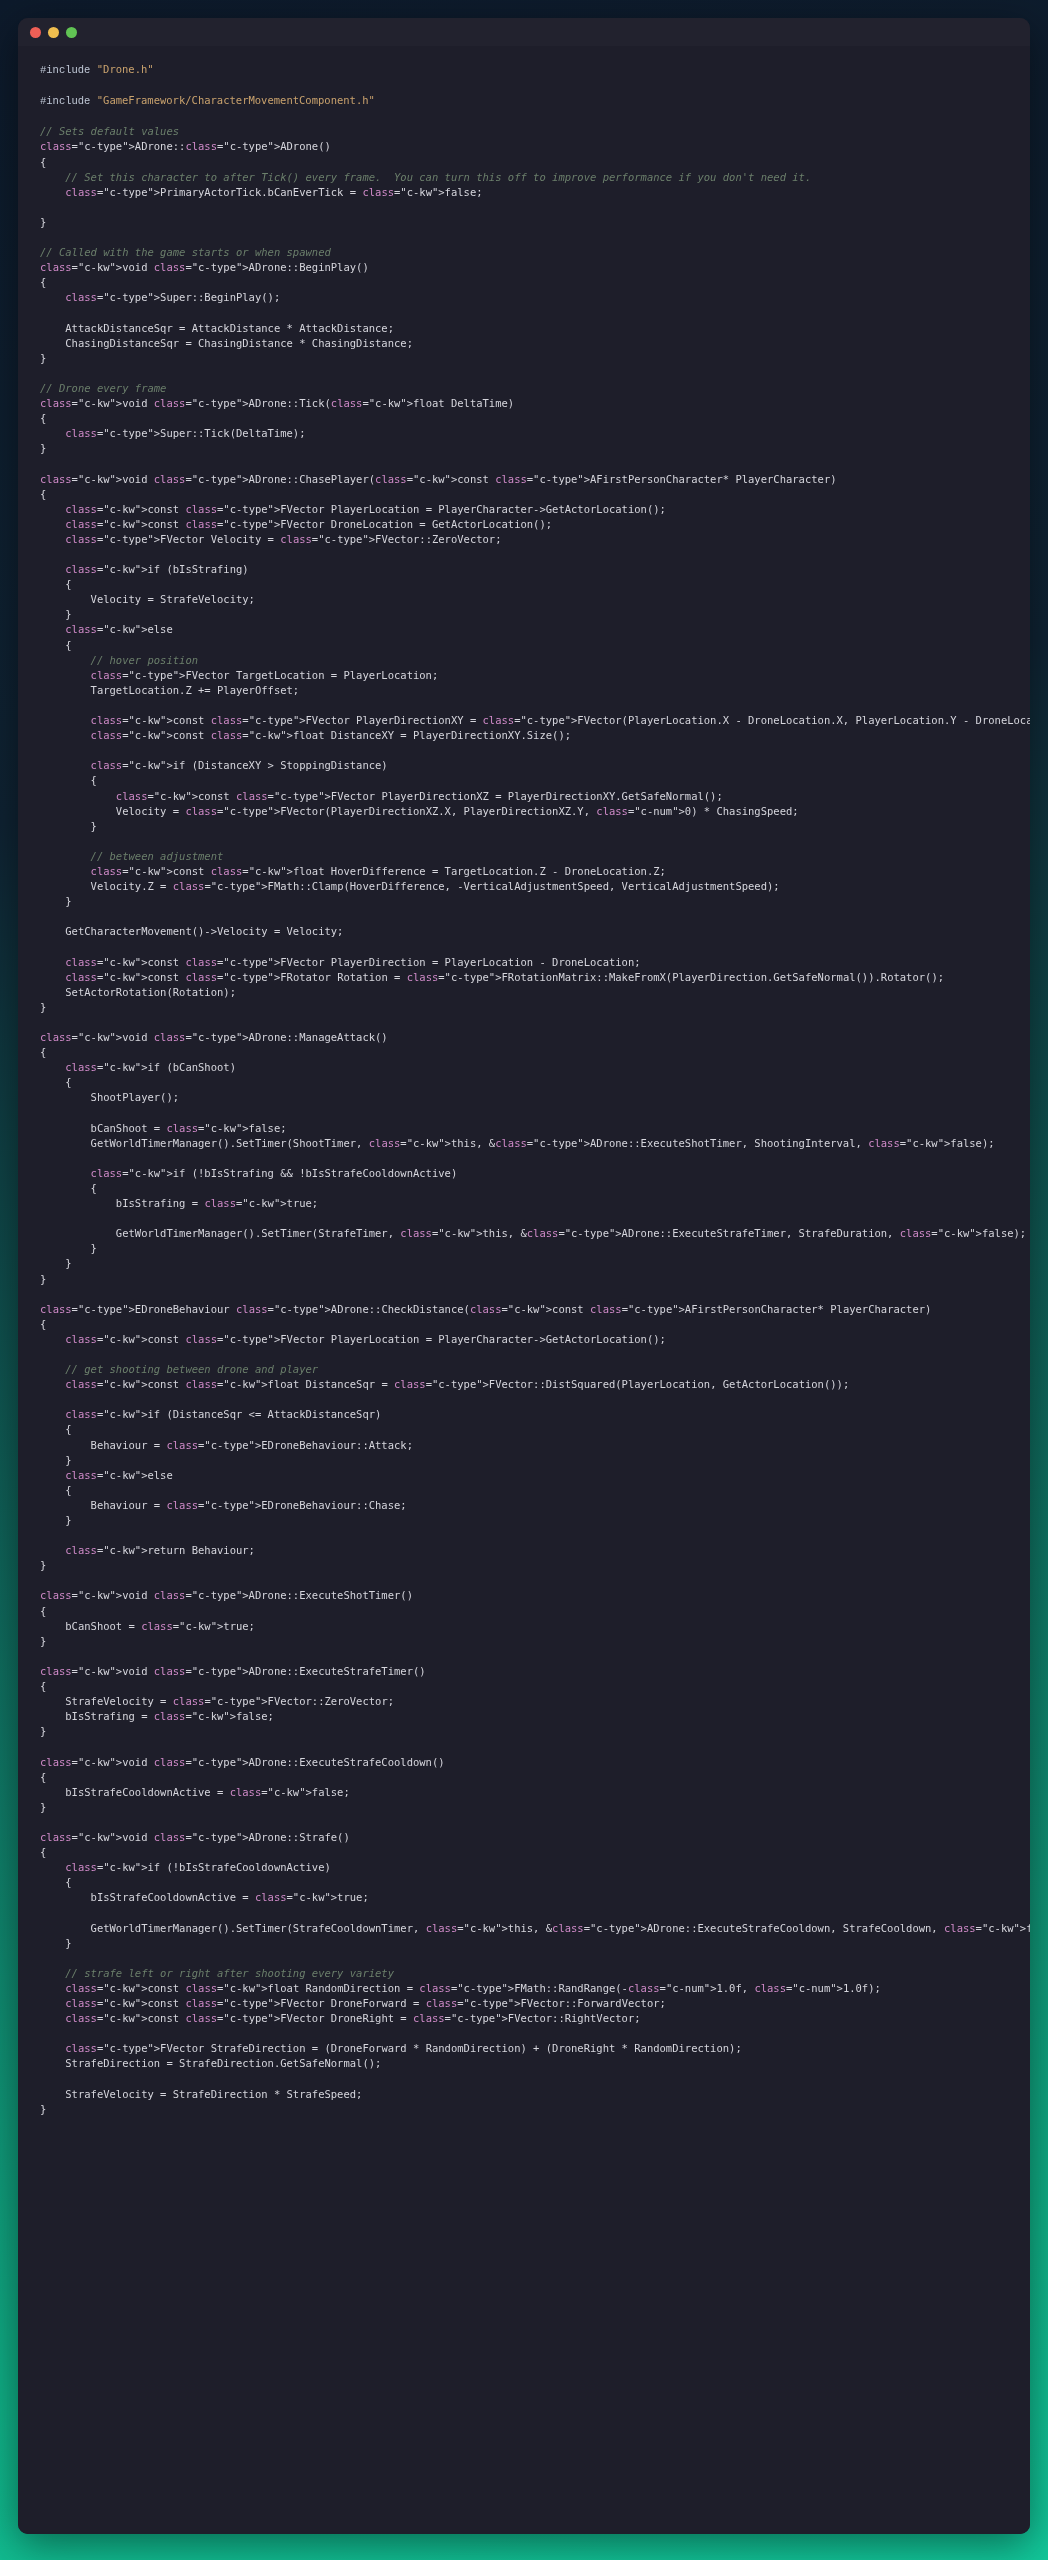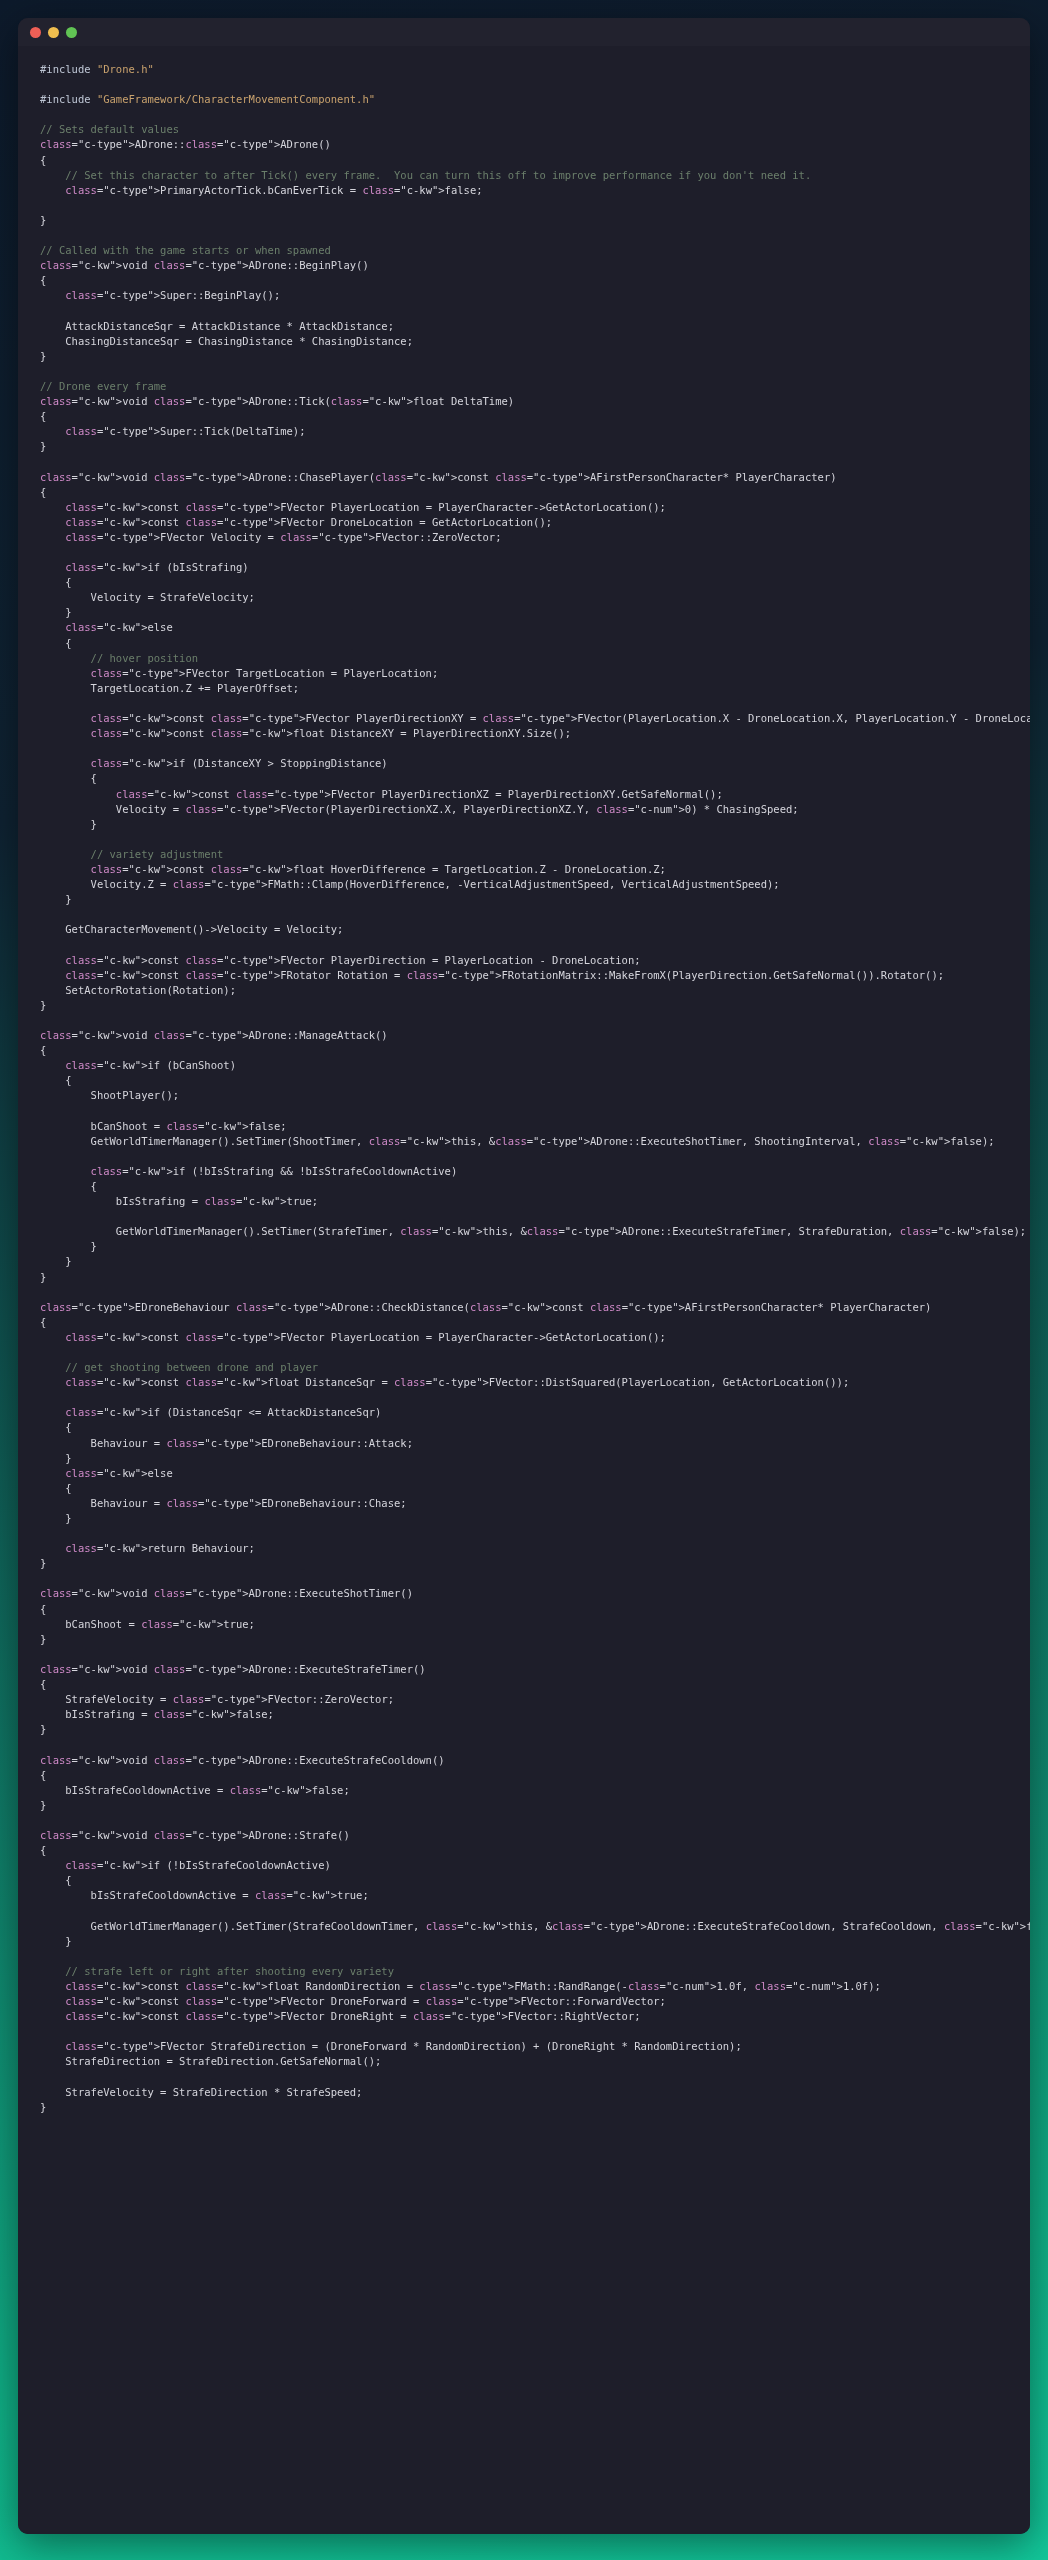--- a/index.html
+++ b/index.html
@@ -59,22 +59,22 @@
     margin: 0;
     padding: 0 16px 0 22px;
     font-family: "DejaVu Sans Mono", monospace;
     font-size: 10.5px;
     line-height: 15.1px;
     color: #d6d6dd;
     white-space: pre;
     tab-size: 4;
   }
   
-  .c-com  { color: #6b7f6b; }
-  .c-pre  { color: #bfc7d5; }
+  .c-com  { color: #6b7f6b; font-style: italic; }
+  .c-pre  { color: #bfc7d5; font-family: Liberation Mono, monospace; }
   .c-str  { color: #c9a26d; }
   .c-kw   { color: #cf8ac8; }
 </style>
 </head>
 <body>
 
 <div class="page">
   <div class="window">
 
     <div class="titlebar">
@@ -129,21 +129,21 @@
 
         <span <span="" class="c-kw">class</span>="c-kw"&gt;const <span <span="" class="c-kw">class</span>="c-type"&gt;FVector PlayerDirectionXY = <span <span="" class="c-kw">class</span>="c-type"&gt;FVector(PlayerLocation.X - DroneLocation.X, PlayerLocation.Y - DroneLocation.Y, ="c-num"&gt;0);
         <span <span="" class="c-kw">class</span>="c-kw"&gt;const <span <span="" class="c-kw">class</span>="c-kw"&gt;float DistanceXY = PlayerDirectionXY.Size();
 
         <span <span="" class="c-kw">class</span>="c-kw"&gt;if (DistanceXY &gt; StoppingDistance)
         {
             <span <span="" class="c-kw">class</span>="c-kw"&gt;const <span <span="" class="c-kw">class</span>="c-type"&gt;FVector PlayerDirectionXZ = PlayerDirectionXY.GetSafeNormal();
             Velocity = <span <span="" class="c-kw">class</span>="c-type"&gt;FVector(PlayerDirectionXZ.X, PlayerDirectionXZ.Y, <span <span="" class="c-kw">class</span>="c-num"&gt;0) * ChasingSpeed;
         }
 
-        <span class="c-com">// variety adjustment</span>
+        <span class="c-com">// between adjustment</span>
         <span <span="" class="c-kw">class</span>="c-kw"&gt;const <span <span="" class="c-kw">class</span>="c-kw"&gt;float HoverDifference = TargetLocation.Z - DroneLocation.Z;
         Velocity.Z = <span <span="" class="c-kw">class</span>="c-type"&gt;FMath::Clamp(HoverDifference, -VerticalAdjustmentSpeed, VerticalAdjustmentSpeed);
     }
 
     GetCharacterMovement()-&gt;Velocity = Velocity;
 
     <span <span="" class="c-kw">class</span>="c-kw"&gt;const <span <span="" class="c-kw">class</span>="c-type"&gt;FVector PlayerDirection = PlayerLocation - DroneLocation;
     <span <span="" class="c-kw">class</span>="c-kw"&gt;const <span <span="" class="c-kw">class</span>="c-type"&gt;FRotator Rotation = <span <span="" class="c-kw">class</span>="c-type"&gt;FRotationMatrix::MakeFromX(PlayerDirection.GetSafeNormal()).Rotator();
     SetActorRotation(Rotation);
 }

